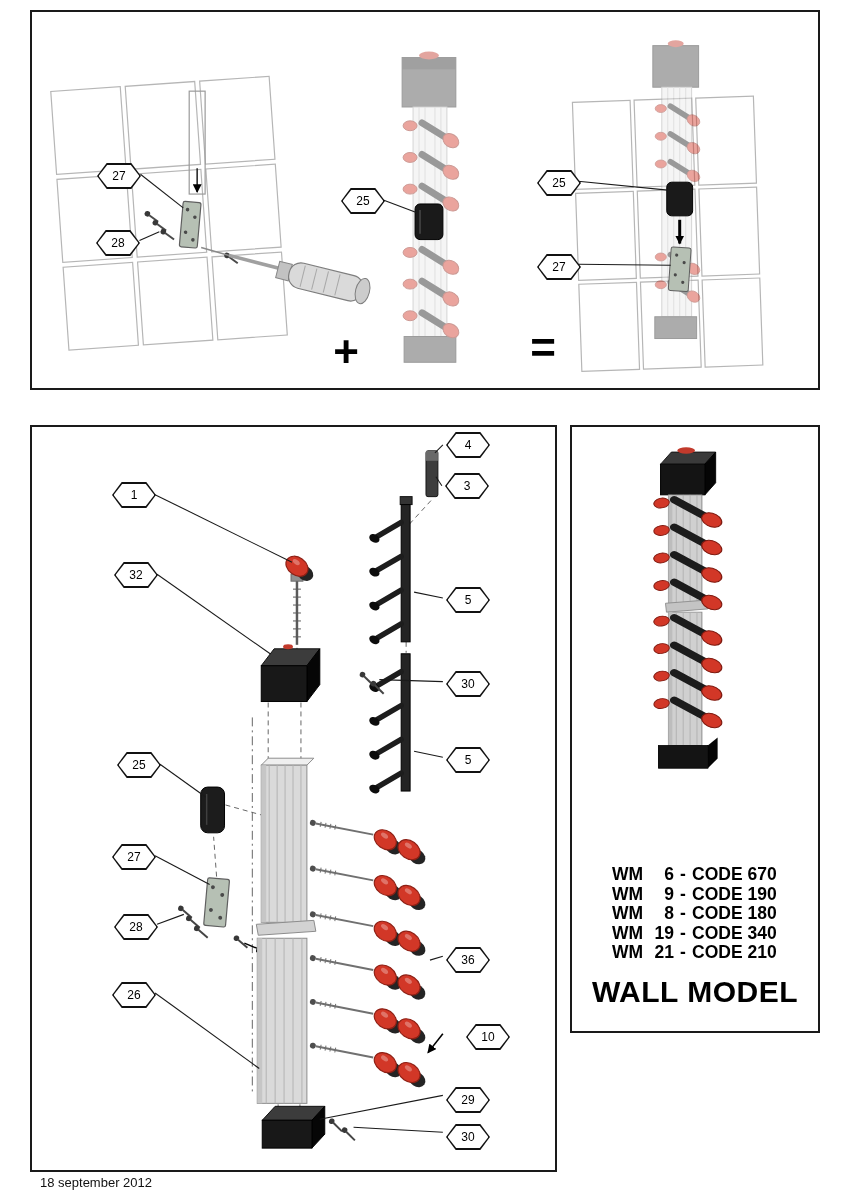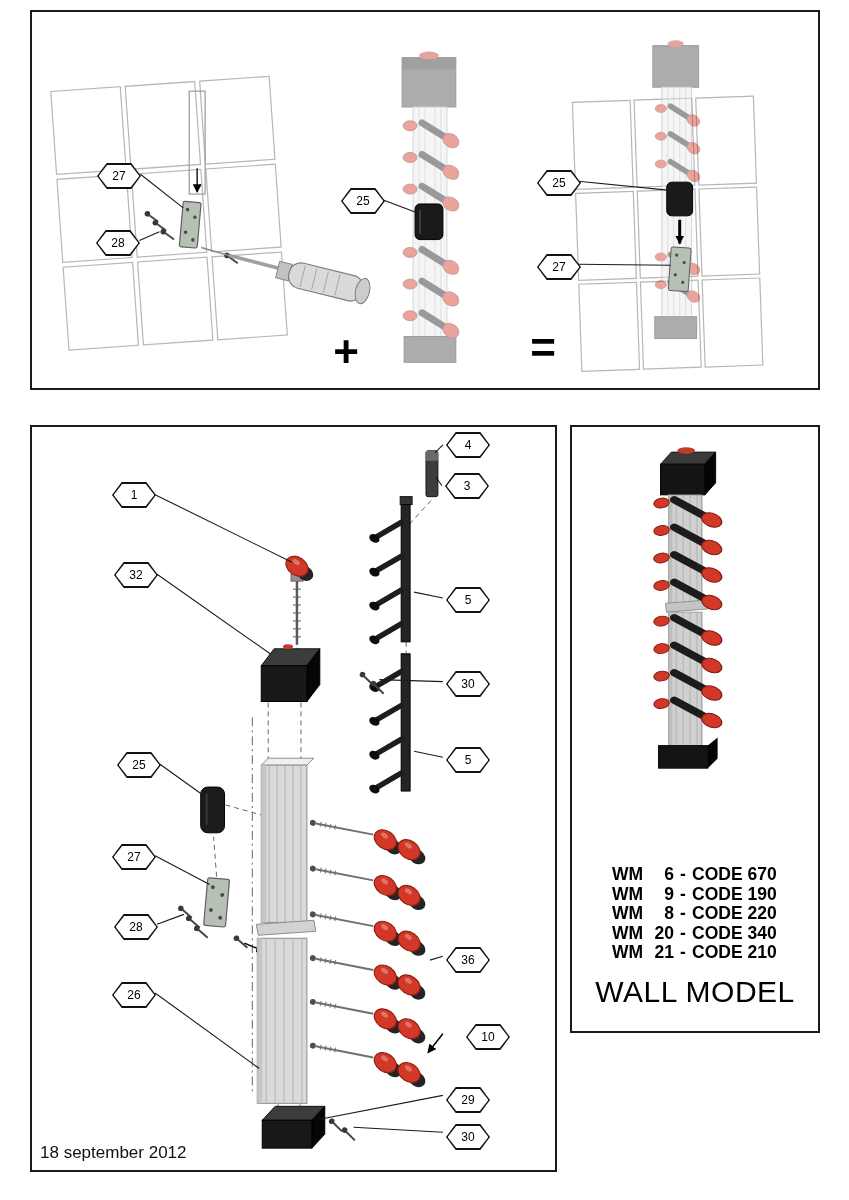--- a/index.html
+++ b/index.html
@@ -12,27 +12,27 @@
   .panel>svg{position:absolute;left:0;top:0;width:100%;height:100%}
   .callout{position:absolute;width:44px;height:26px;z-index:5}
   .hex-b{position:absolute;left:0;top:0;width:44px;height:26px;background:#111;
          clip-path:polygon(22% 0,78% 0,100% 50%,78% 100%,22% 100%,0 50%)}
   .hex-w{position:absolute;left:1.6px;top:1.6px;width:40.8px;height:22.8px;background:#fff;
          clip-path:polygon(22% 0,78% 0,100% 50%,78% 100%,22% 100%,0 50%)}
   .hex-label{position:absolute;left:0;top:0;width:44px;height:26px;display:flex;align-items:center;
          justify-content:center;font-weight:normal;font-size:12px}
   .op{position:absolute;width:44px;height:44px;display:flex;align-items:center;justify-content:center;
       font-weight:bold;font-size:44px;z-index:4}
-  .date-note{position:absolute;left:8px;top:716px;font-size:17px;color:#111}
+  .date-note{position:absolute;left:8px;top:748px;font-size:13px;color:#111}
   .codes{position:absolute;left:40px;top:438px;font-weight:bold;font-size:17.5px}
   .code-line{display:flex;line-height:19.5px}
   .code-line .wm{width:40px}
   .code-line .num{width:22px;text-align:right}
   .code-line .sep{width:18px;text-align:center}
-  .model-title{position:absolute;left:0;top:548px;width:100%;text-align:center;font-weight:normal;
+  .model-title{position:absolute;left:0;top:548px;width:100%;text-align:center;font-weight:bold;
       font-size:30px;letter-spacing:.5px}
 </style>
 </head>
 <body>
 
 <div class="page">
 
   <div class="panel panel-top">
     <svg viewBox="0 0 790 380" preserveAspectRatio="none">
       <defs>
@@ -509,25 +509,25 @@
       <div class="code-line">
         <span class="wm">WM</span>
         <span class="num">9</span>
         <span class="sep">-</span>
         <span class="code">CODE 190</span>
       </div>
       <div class="code-line">
         <span class="wm">WM</span>
         <span class="num">8</span>
         <span class="sep">-</span>
-        <span class="code">CODE 220</span>
+        <span class="code">CODE 180</span>
       </div>
       <div class="code-line">
         <span class="wm">WM</span>
-        <span class="num">20</span>
+        <span class="num">19</span>
         <span class="sep">-</span>
         <span class="code">CODE 340</span>
       </div>
       <div class="code-line">
         <span class="wm">WM</span>
         <span class="num">21</span>
         <span class="sep">-</span>
         <span class="code">CODE 210</span>
       </div>
     </div>

